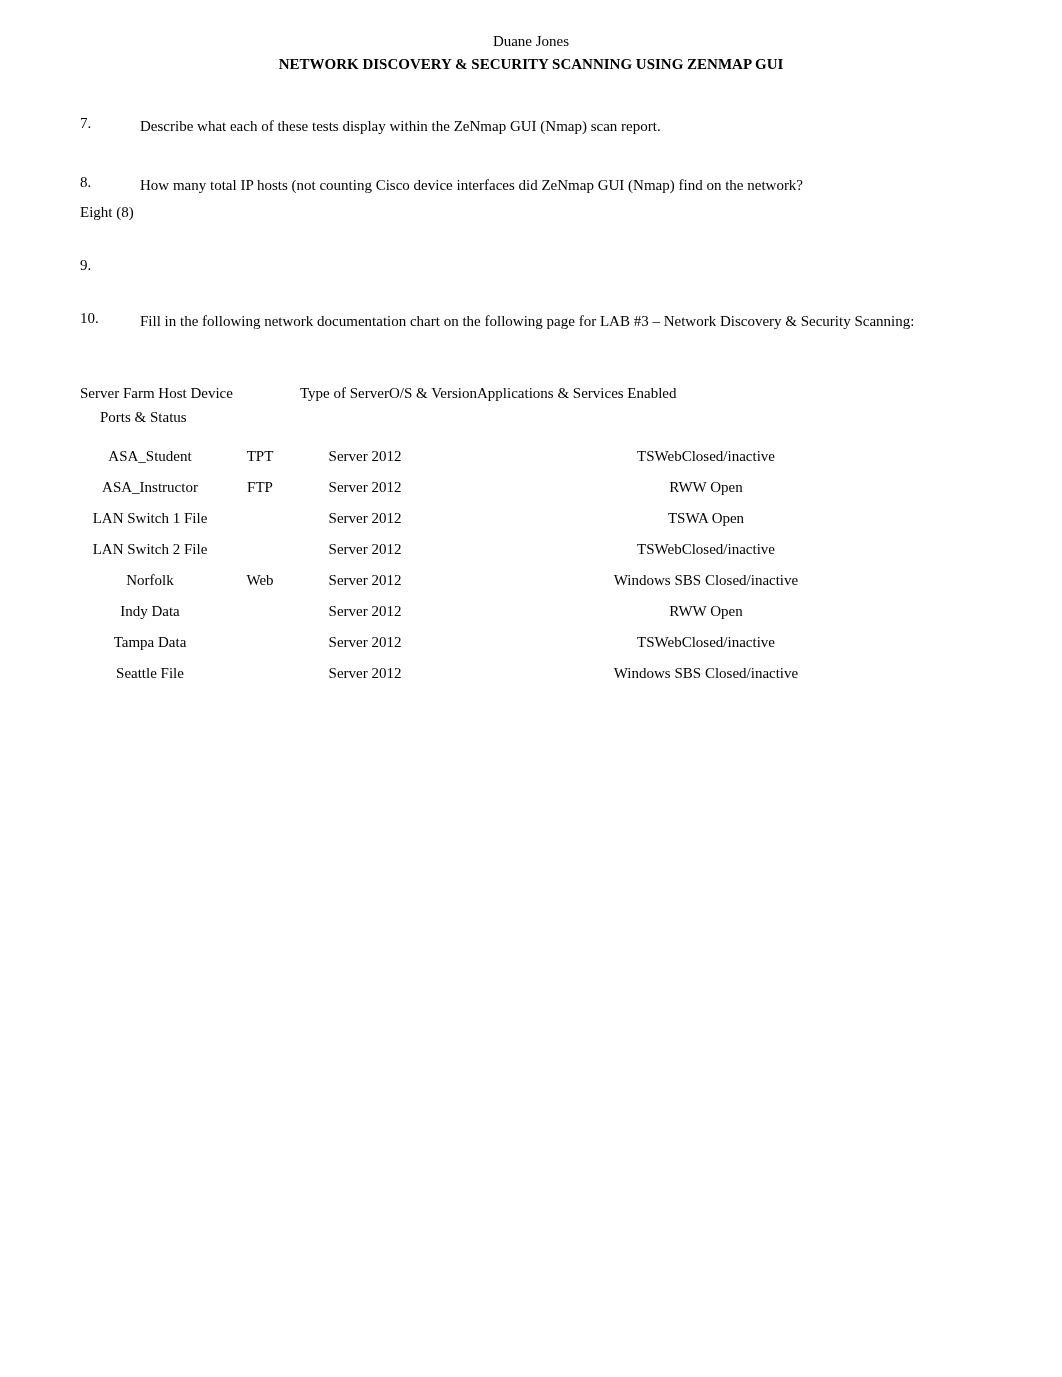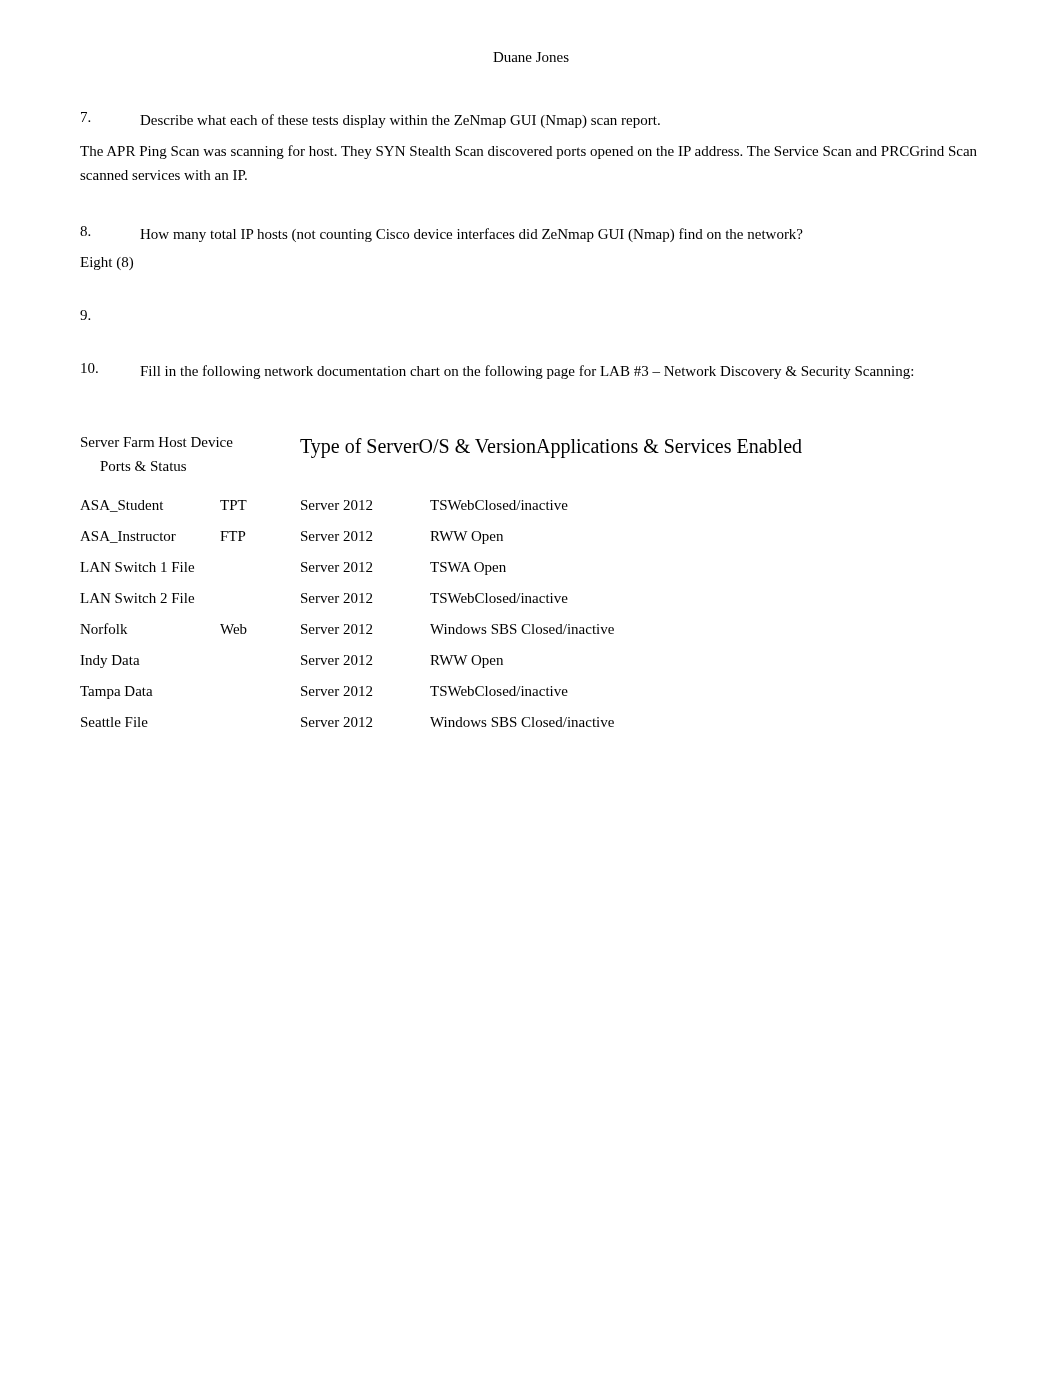--- a/index.html
+++ b/index.html
@@ -19,21 +19,20 @@
     }
 
     .header {
       text-align: center;
       margin-bottom: 40px;
       line-height: 1.5;
     }
 
     .header-name {
       font-size: 15px;
-      margin-top: 16px;
     }
 
     .header-title {
       font-size: 15px;
       font-weight: bold;
     }
 
     .section {
       margin-bottom: 36px;
     }
@@ -74,29 +73,30 @@
       line-height: 1.6;
       margin-top: 48px;
     }
 
     .chart-col1 {
       min-width: 220px;
       font-size: 15px;
     }
 
     .chart-col2 {
-      font-size: 20px;
+      font-size: 15px;
     }
 
     .data-row {
       display: flex;
       align-items: baseline;
       margin-bottom: 4px;
       font-size: 15px;
       line-height: 1.8;
+      text-align: center;
     }
 
     .col-device {
       min-width: 140px;
     }
 
     .col-port {
       min-width: 80px;
     }
 
@@ -106,28 +106,28 @@
 
     .col-apps {
       flex: 1;
     }
   </style>
 </head>
 <body>
 
 <div class="header">
   <div class="header-name">Duane Jones</div>
+  <div class="header-title">NETWORK DISCOVERY &amp; SECURITY SCANNING USING ZENMAP GUI</div>
 </div>
 
 <div class="section">
   <div class="question-line">
     <span class="q-number">7.</span>
     <span class="q-text">Describe what each of these tests display within the ZeNmap GUI (Nmap) scan report.</span>
   </div>
-  <div class="answer-text">The APR Ping Scan was scanning for host.   They SYN Stealth Scan discovered ports opened on the IP address.   The Service Scan and PRCGrind Scan scanned services with an IP.</div>
 </div>
 
 <div class="section">
   <div class="question-line">
     <span class="q-number">8.</span>
     <span class="q-text">How many total IP hosts (not counting Cisco device interfaces did ZeNmap GUI (Nmap) find on the network?</span>
   </div>
   <div class="answer-short">Eight (8)</div>
 </div>
 

